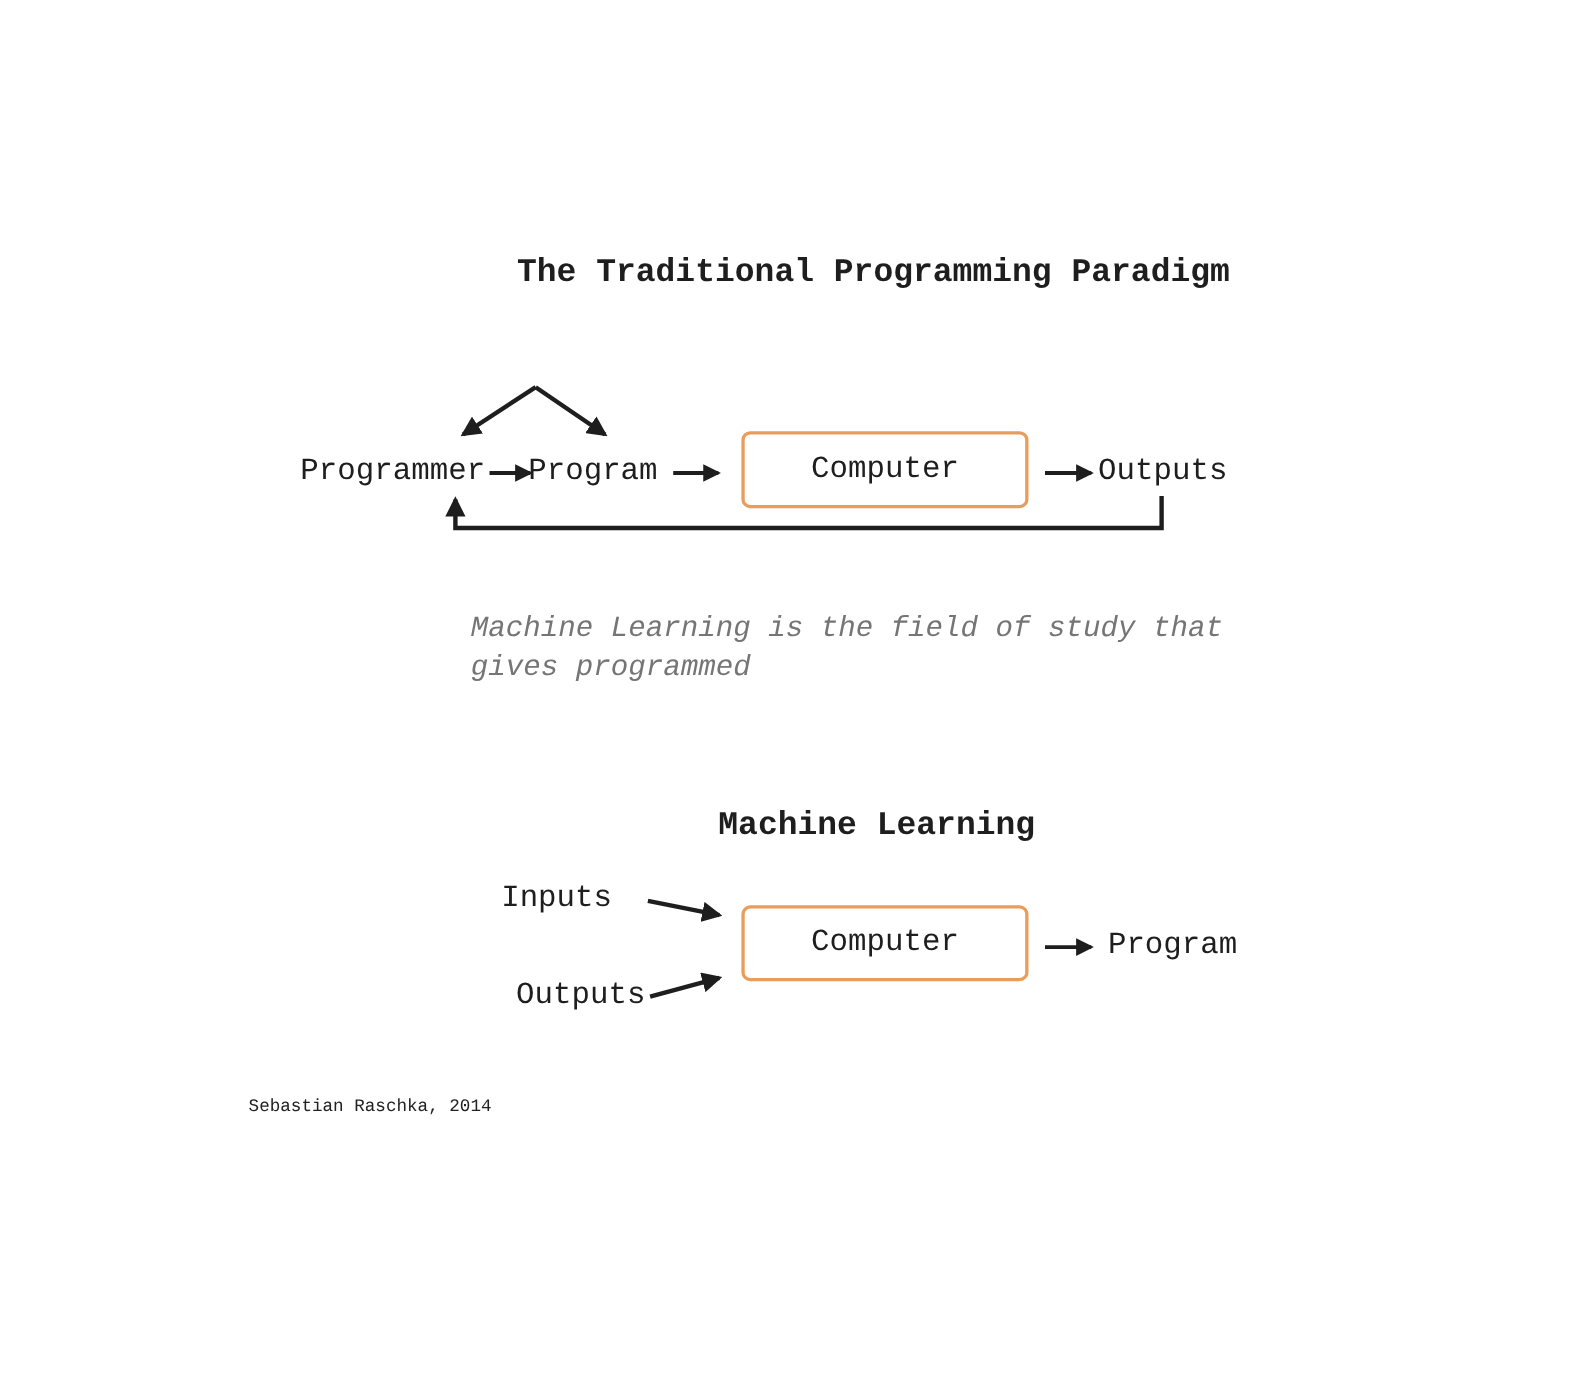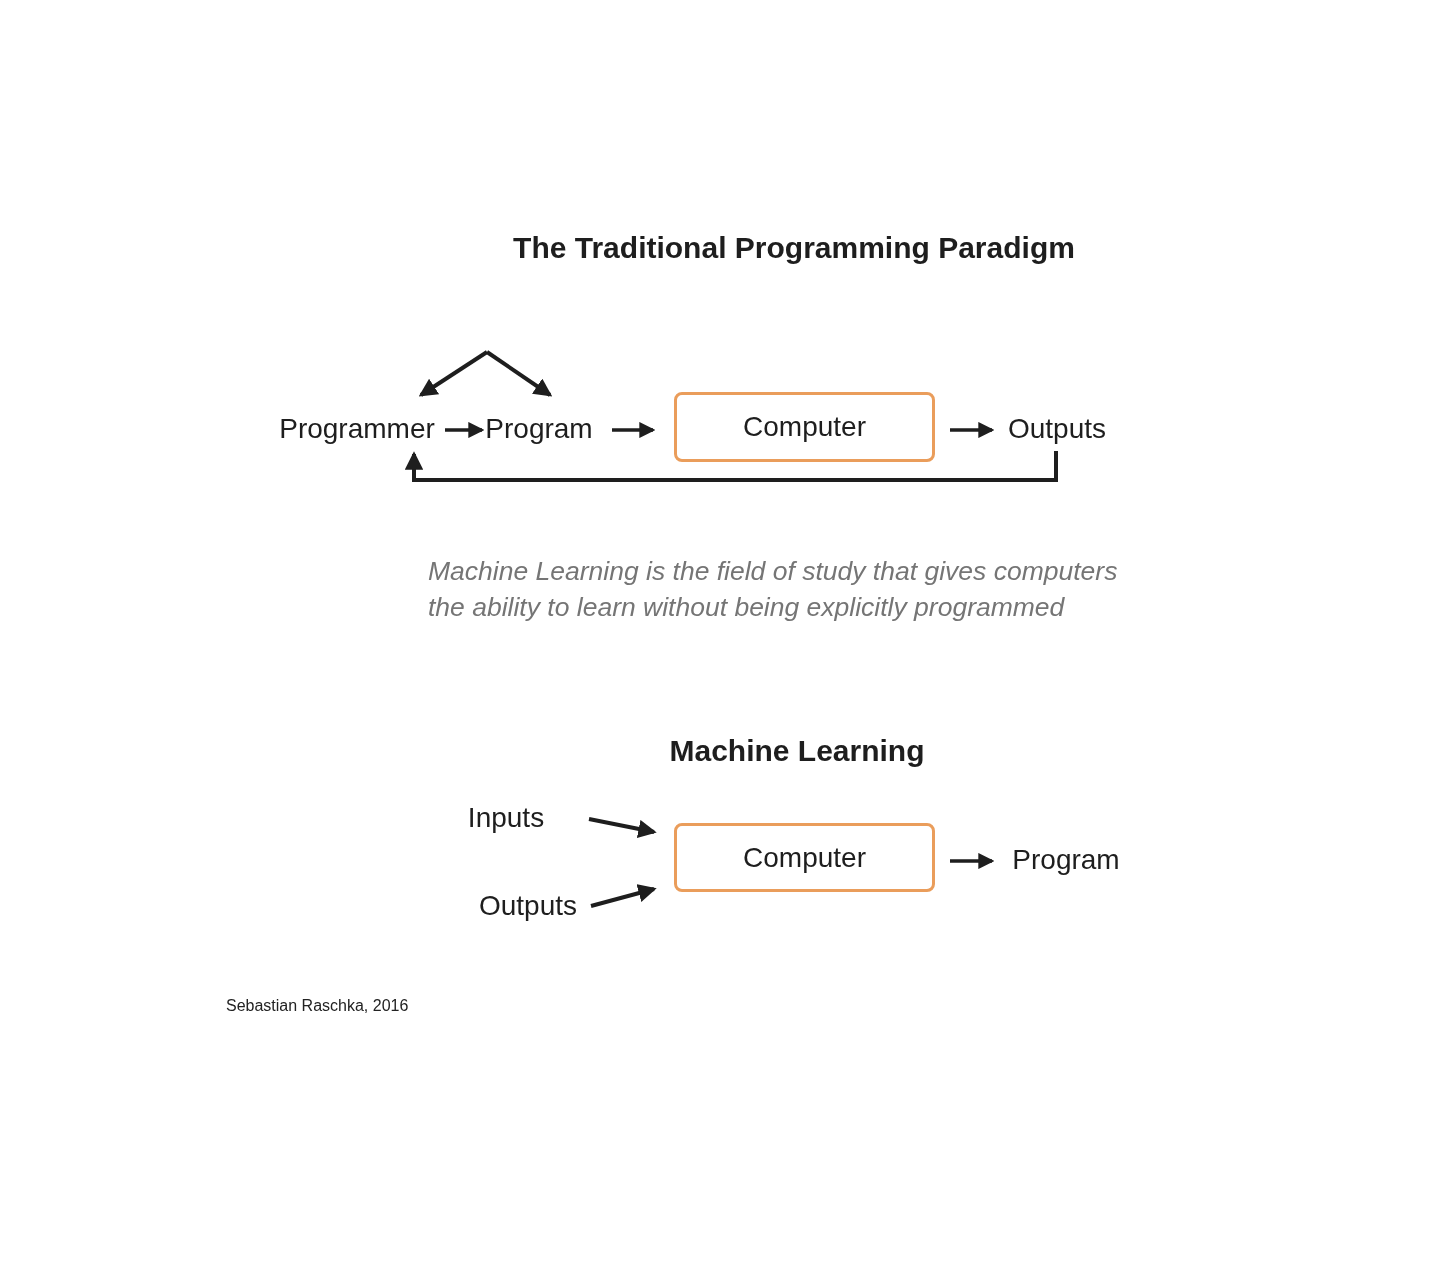--- a/index.html
+++ b/index.html
@@ -7,21 +7,21 @@
     --accent:#EA9D5B;
     --quote:#757575;
     --bg:#ffffff;
   }
   html,body{margin:0;padding:0;background:var(--bg);}
   .canvas{
     position:relative;
     width:1404px;
     height:1261px;
     background:var(--bg);
-    font-family:Liberation Sans, sans-serif;
+    font-family:Liberation Mono, monospace;
     color:var(--ink);
     overflow:hidden;
   }
   .overlay{
     position:absolute;
     left:0;top:0;
     width:1440px;height:1261px;
     pointer-events:none;
   }
   .overlay line,.overlay path{
@@ -107,31 +107,30 @@
 
   <div class="label" style="left:539px;top:429px;">Program</div>
 
   <div class="computer-box" style="left:674px;top:392px;width:261px;height:70px;">
     <span>Computer</span>
   </div>
 
   <div class="label" style="left:1057px;top:429px;">Outputs</div>
 
   <div class="quote">
-    <div class="qline">Machine Learning is the field of study that gives computers</div>
-    <div class="qline">the ability to learn without being explicitly programmed</div>
+    <div class="qline">Machine Learning is the field of study that gives programmed</div>
   </div>
 
   <div class="section-title" style="left:797px;top:751px;text-align:right;">Machine Learning</div>
 
   <div class="label" style="left:506px;top:818px;">Inputs</div>
 
   <div class="label" style="left:528px;top:906px;">Outputs</div>
 
   <div class="computer-box" style="left:674px;top:823px;width:261px;height:69px;">
     <span>Computer</span>
   </div>
 
   <div class="label" style="left:1066px;top:860px;">Program</div>
 
-  <div class="footer-credit">Sebastian Raschka, 2016</div>
+  <div class="footer-credit">Sebastian Raschka, 2014</div>
 
 </div>
 
 </body></html>

